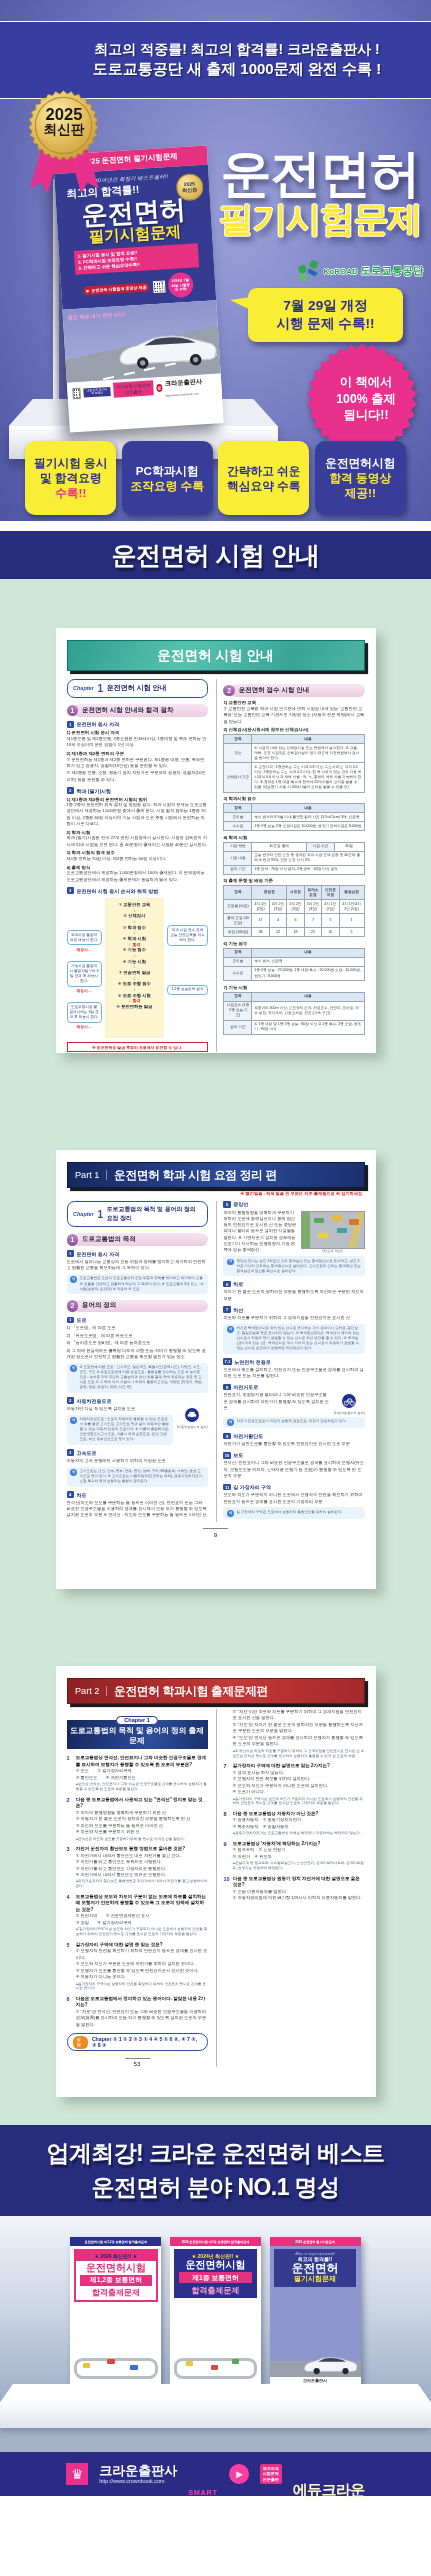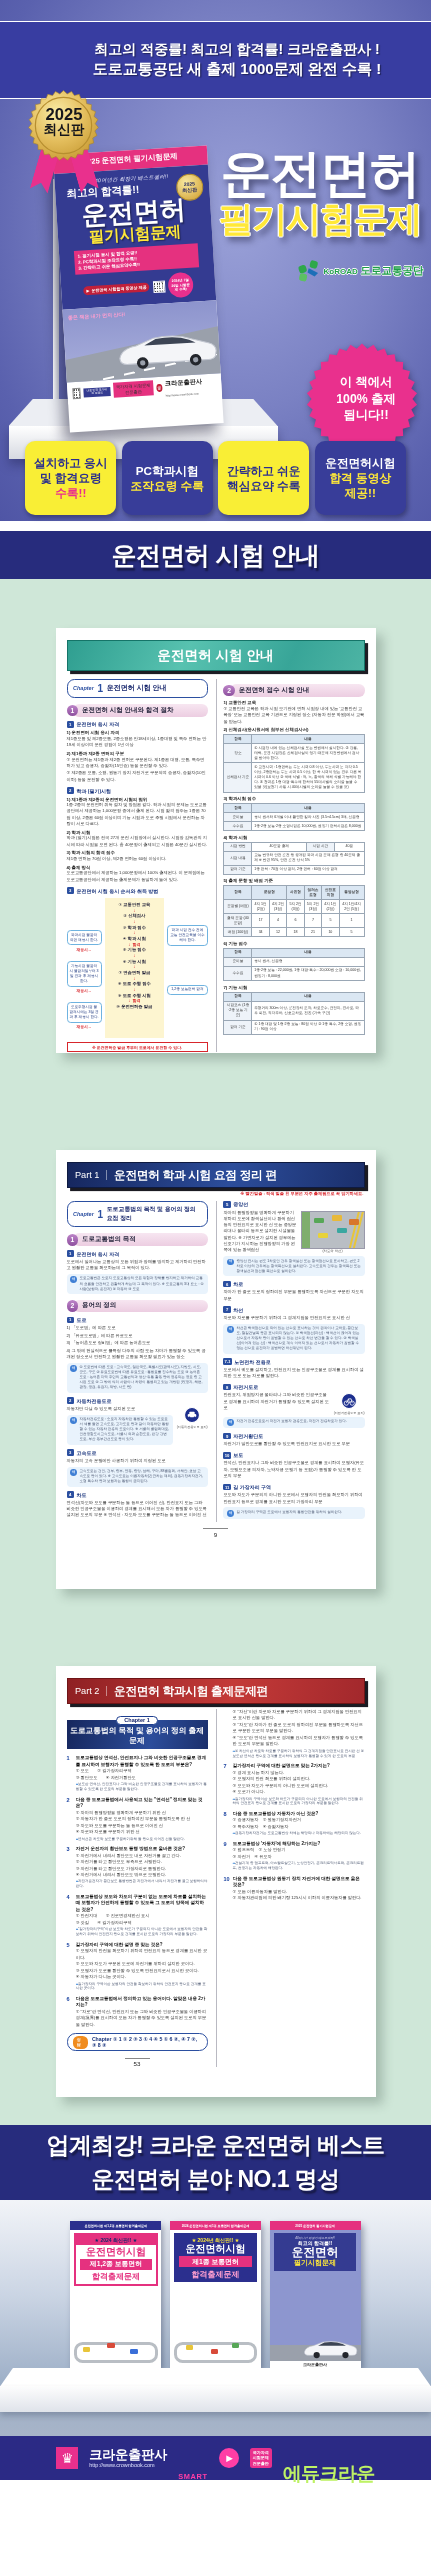--- a/index.html
+++ b/index.html
@@ -111,21 +111,21 @@
   .feat.yellow { background:#f9ee35; color:#2b2f8e; }
   .feat.navy  { background:#383d99; color:#fff; }
   .feat span:empty { display:none; }
   .feat .pink { color:#e9308d; } .feat .yel { color:#ffe838; }
 
   .gap { height:10px; background:#ffffff; }
 
   
   .band { height:48px; background:#272c7d; color:#fff; display:flex; align-items:center; justify-content:center;
           font-size:25px; font-weight:bold; letter-spacing:-0.6px; text-shadow:1.8px 2.5px 1.8px rgba(0,0,0,.45); }
-  .band.b4 { height:75px; flex-direction:column; font-size:23px; line-height:1.45; }
+  .band.b4 { height:91px; flex-direction:column; font-size:23px; line-height:1.45; }
 
   .mint { background:#cfe7d8; }
   .mint.m1 { height:539px; padding-top:49px; }
   .mint.m2 { height:520px; padding-top:32px; }
   .mint.m3 { height:487px; padding-top:28px; }
 
   
   .page { width:320px; margin:0 auto; background:#fff; box-shadow:7.4px 7.4px 10px rgba(40,60,50,.25);
           padding:12.3px 11px 6.2px; overflow:hidden; position:relative; }
   .page.p1 { height:425px; } .page.p2 { height:439px; } .page.p3 { height:431px; }
@@ -267,21 +267,21 @@
              color:#fff; font-size:13.6px; }
   .f-pub .nm { color:#fff; font-size:13px; font-weight:bold; line-height:1.1; }
   .f-pub .url { color:#dfe2ff; font-size:5.5px; }
   .f-smart { text-align:center; }
   .f-smart .s { color:#ff3ea5; font-size:7.4px; font-weight:bold; letter-spacing:0.6px;margin-top:48px; }
   .f-smart .e { color:#fff; font-size:11.7px; font-weight:bold; line-height:.9; }
   .f-play { width:20px; height:20px; border-radius:50%; background:#ff3ea5; color:#fff; display:flex;
             align-items:center; justify-content:center; font-size:8.6px; padding-left:1.8px; }
   .f-badge { background:#e9308d; border-radius:2.5px; padding:1.8px 3.1px; color:#fff; font-size:4px;
              font-weight:bold; line-height:1.35; text-align:center; }
-  .f-edu { color:#bef264; font-size:19px; font-weight:bold; letter-spacing:-0.6px;margin-top:32px; }
+  .f-edu { color:#fef9c3; font-size:15px; font-weight:bold; letter-spacing:-0.6px;margin-top:32px; }
 
   .car-svg { display:block; }
 </style>
 </head>
 <body>
 
 <div class="canvas">
 
   <div class="hero">
 
@@ -379,35 +379,39 @@
         <rect x="22" y="3" width="13" height="13" rx="4" fill="#2ea84a" transform="rotate(14 29 10)"></rect>
         <rect x="4" y="25" width="13" height="13" rx="4" fill="#5cc063" transform="rotate(12 11 31)"></rect>
         <path d="M20 16 L36 24 L30 30 L18 23 Z" fill="#1d6fb8"></path>
       </svg>
       <span class="kr-txt">
         <span class="en">KoROAD</span>
         <span class="kr">도로교통공단</span>
       </span>
     </div>
 
+    <div class="bubble">
+      <div>7월 29일 개정</div>
+      <div>시행 문제 수록!!</div>
+    </div>
 
     <div class="starburst">
       <svg width="112" height="112" viewBox="0 0 182 182">
         <polygon fill="#e9308d" points="91.0,1.0 99.6,9.4 109.7,3.0 116.3,13.0 127.6,8.8 132.0,20.0 143.9,18.2 145.9,30.1 157.9,30.8 157.3,42.8 168.9,46.0 165.9,57.6 176.6,63.2 171.2,74.0 180.5,81.6 173.0,91.0 180.5,100.4 171.2,108.0 176.6,118.8 165.9,124.4 168.9,136.0 157.3,139.2 157.9,151.2 145.9,151.9 143.9,163.8 132.0,162.0 127.6,173.2 116.3,169.0 109.7,179.0 99.6,172.6 91.0,181.0 82.4,172.6 72.3,179.0 65.7,169.0 54.4,173.2 50.0,162.0 38.1,163.8 36.1,151.9 24.1,151.2 24.7,139.2 13.1,136.0 16.1,124.4 5.4,118.8 10.8,108.0 1.5,100.4 9.0,91.0 1.5,81.6 10.8,74.0 5.4,63.2 16.1,57.6 13.1,46.0 24.7,42.8 24.1,30.8 36.1,30.1 38.1,18.2 50.0,20.0 54.4,8.8 65.7,13.0 72.3,3.0 82.4,9.4"></polygon>
       </svg>
       <div class="sb-txt">
         <div>이 책에서</div>
         <div>100% 출제</div>
         <div>됩니다!!</div>
       </div>
     </div>
 
     <div class="features">
       <div class="feat yellow">
-        <span>설치하고 응시</span>
+        <span>필기시험 응시</span>
         <span>및 합격요령</span>
         <span class="pink">수록!!</span>
       </div>
       <div class="feat navy">
         <span>PC학과시험</span>
         <span class="yel">조작요령 수록</span>
 
       </div>
       <div class="feat yellow">
         <span>간략하고 쉬운</span>

